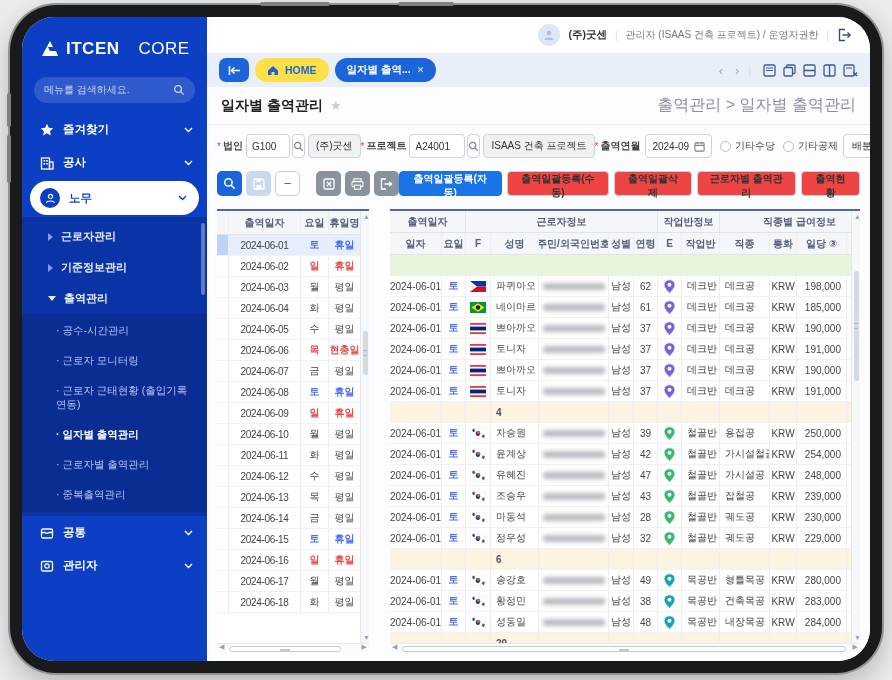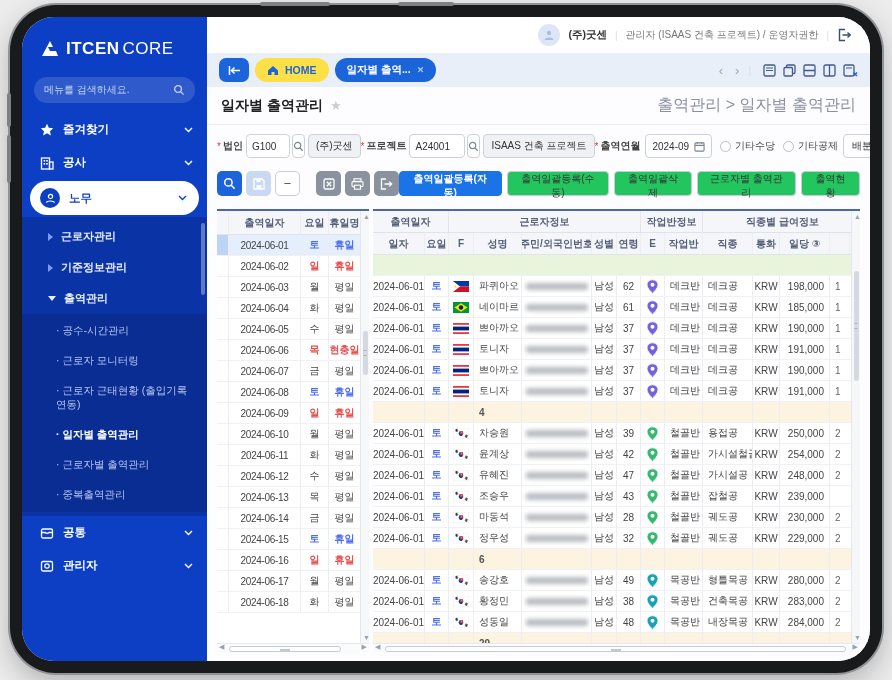--- a/index.html
+++ b/index.html
@@ -16,21 +16,21 @@
   .nub.side1 { left:-3px; top:88px; width:4px; height:34px; }
   .nub.side2 { left:-3px; top:130px; width:4px; height:48px; }
   .screen { position:absolute; left:12px; top:12px; width:848px; height:644px;
             border-radius:32px; overflow:hidden; background:#eef2fb; }
 
   
   .sidebar { position:absolute; left:0; top:0; bottom:0; width:185px; background:#0d3fc4; color:#fff; }
   .logo { display:flex; align-items:center; gap:6px; padding:22px 0 14px 18px; }
   .logo-text { font-size:17px; letter-spacing:.5px; color:#fff; white-space:nowrap; }
   .logo-text b { font-weight:bold; }
-  .logo-text .lt2 { font-weight:400; margin-left:3px; }
+  .logo-text .lt2 { font-weight:400; margin-left:19px; }
   .side-search { margin:4px 12px 10px 12px; height:26px; border-radius:14px;
                  background:rgba(255,255,255,.14); display:flex; align-items:center;
                  padding:0 10px; font-size:10px; color:#c9d5f6; cursor:text; }
   .side-search span { flex:1; }
   .snav { font-size:11.5px; }
   .sitem { display:flex; align-items:center; gap:9px; padding:9px 14px 9px 18px; cursor:pointer; }
   .sitem .lbl { flex:1; font-weight:bold; }
   .sitem.sel { background:#fff; color:#0d3fc4; border-radius:18px; margin:2px 8px; padding:7px 12px 7px 10px; }
   .sitem.sel .chev path { stroke:#0d3fc4; }
   .person-badge { width:20px; height:20px; border-radius:50%; background:#0d3fc4; display:flex; align-items:center; justify-content:center; }
@@ -89,25 +89,25 @@
   .toolrow { display:flex; align-items:center; padding:4px 10px 6px 10px; }
   .tl-left { display:flex; gap:4px; }
   .sqbtn { width:25px; height:25px; border-radius:5px; display:flex; align-items:center; justify-content:center; cursor:pointer; border:1px solid transparent; }
   .sqbtn.primary { background:#1b64da; }
   .sqbtn.disabled { background:#c9d9f0; }
   .sqbtn.plain { background:#fff; border-color:#c7cdd8; color:#555; font-size:13px; }
   .sqbtn.gray { background:#8a929e; }
   .grp-gap { width:8px; }
   .tl-right { margin-left:auto; display:flex; gap:5px; }
   .abtn { height:25px; border-radius:4px; font-size:10px; padding:0 10px; cursor:pointer; font-family:inherit;
-          border:1px solid #c7cdd8; background:#22c55e; color:#333; }
+          border:1px solid #c7cdd8; background:#ef4444; color:#333;font-weight:bold; }
   .abtn.primary { background:#1b73e8; border-color:#1b73e8; color:#fff; font-weight:bold; }
 
   
-  .tables { position:absolute; left:10px; right:10px; top:122px; bottom:8px; display:flex; gap:4px; }
+  .tables { position:absolute; left:10px; right:10px; top:122px; bottom:8px; display:flex; gap:21px; }
 
   .ltable { position:relative; width:152px; border-top:2px solid #4d66b4; background:#fff; overflow:hidden; font-size:10px; }
   .lhead, .lrow { display:grid; grid-template-columns:12px 72px 28px 32px; }
   .lhead { background:#f4f6f9; border-bottom:1px solid #dfe3ea; height:24px; }
   .lhead .lc { font-weight:bold; color:#55607a; }
   .lc { display:flex; align-items:center; justify-content:center; border-right:1px solid #eceef3; height:100%; overflow:hidden; }
   .lrow { height:21px; border-bottom:1px solid #f0f1f5; color:#444; cursor:pointer; }
   .lrow .date { letter-spacing:-.3px; }
   .lrow.sel { background:#e4eefc; }
   .lrow.sel .ind { background:#bed4f6; }

